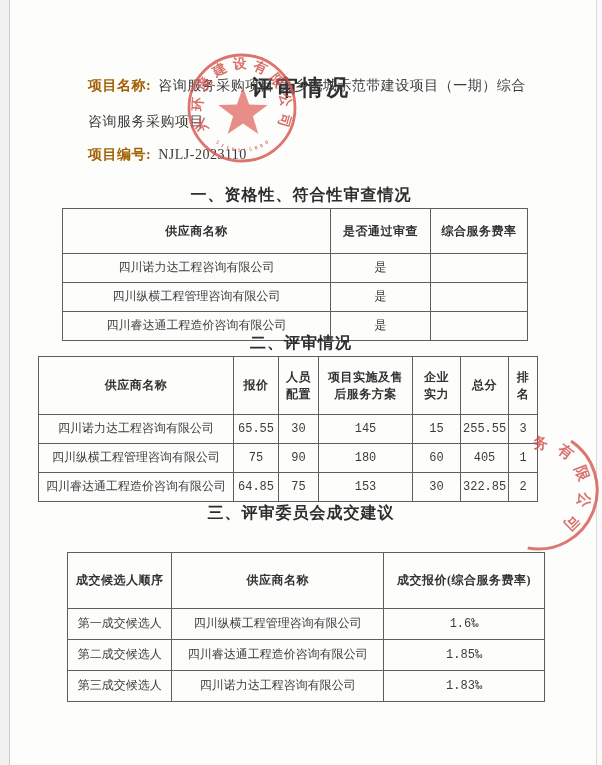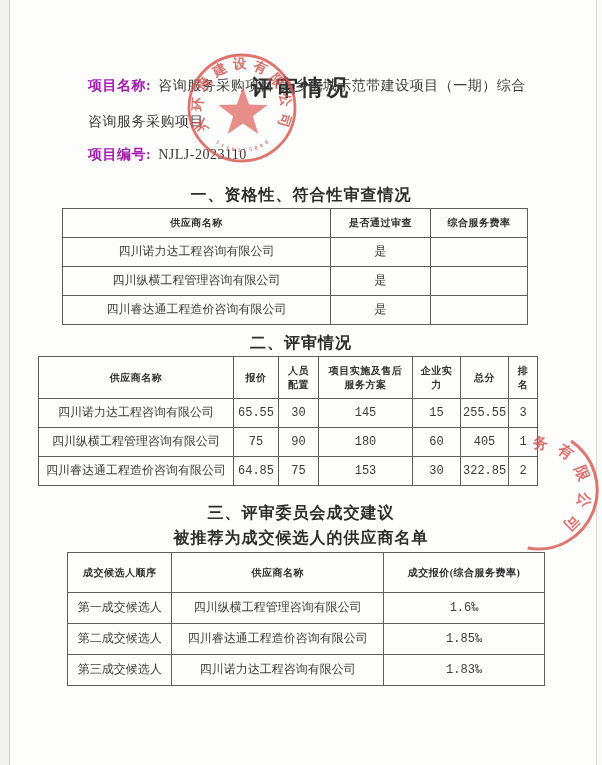--- a/index.html
+++ b/index.html
@@ -6,27 +6,27 @@
   .page{
     position:relative;width:602px;height:765px;background:#fdfdfc;overflow:hidden;
     font-family:"Liberation Serif","DejaVu Serif",serif;color:#3a3a3a;
   }
   .abs{position:absolute;}
   .scan-edge-left{left:0;top:0;width:9px;height:765px;background:#f1f1f1;border-right:1px solid #cccccc;}
   .scan-edge-right{right:0;top:0;width:5px;height:765px;background:#fafafa;border-left:1px solid #d9d9d9;}
   .doc-title{left:0;top:33px;width:100%;text-align:center;font-size:22px;font-weight:bold;
     letter-spacing:3px;color:#2d2d2d;margin-top:40px;}
   .info-line{left:88px;font-size:14px;letter-spacing:.5px;color:#3a3a3a;white-space:nowrap;}
-  .info-label{font-weight:bold;color:#a21caf;margin-right:7px;margin-top:44px;}
+  .info-label{font-weight:bold;color:#a16207;margin-right:7px;margin-top:44px;}
   .sec-heading{left:0;width:100%;text-align:center;font-size:16px;font-weight:bold;
     color:#2d2d2d;letter-spacing:1px;}
   table{position:absolute;border-collapse:collapse;table-layout:fixed;
     font-size:12px;color:#3c3c3c;background:transparent;}
   th,td{border:1px solid #5e5e5e;text-align:center;vertical-align:middle;line-height:1.35;}
-  th{font-weight:bold;font-size:10px;color:#313131;letter-spacing:.5px;padding:0 6px;}
+  th{font-weight:bold;font-size:12px;color:#313131;letter-spacing:.5px;padding:8px 6px;}
   td{padding:0 2px;font-family:Liberation Mono, monospace;}
   #table1{left:62px;top:208px;width:466px;}
   #table1 th{height:28px;}
   #table1 td{height:28px;}
   #table2{left:38px;top:356px;width:499px;}
   #table2 th{height:41px;}
   #table2 td{height:28px;}
   #table3{left:67px;top:552px;width:478px;}
   #table3 th{height:39px;}
   #table3 td{height:30px;}
@@ -130,21 +130,20 @@
       <td>75</td>
       <td>153</td>
       <td>30</td>
       <td>322.85</td>
       <td>2</td>
     </tr>
   </tbody>
     </table>
 
   <div class="abs sec-heading" style="top:503px;">三、评审委员会成交建议</div>
-  <div class="abs sec-heading" style="top:528px;">被推荐为成交候选人的供应商名单</div>
 
   <table id="table3">
     <colgroup>
         <col style="width:96px">
         <col style="width:195px">
         <col style="width:148px">
       </colgroup>
     <tbody>
         <tr>
       <th>成交候选人顺序</th>

